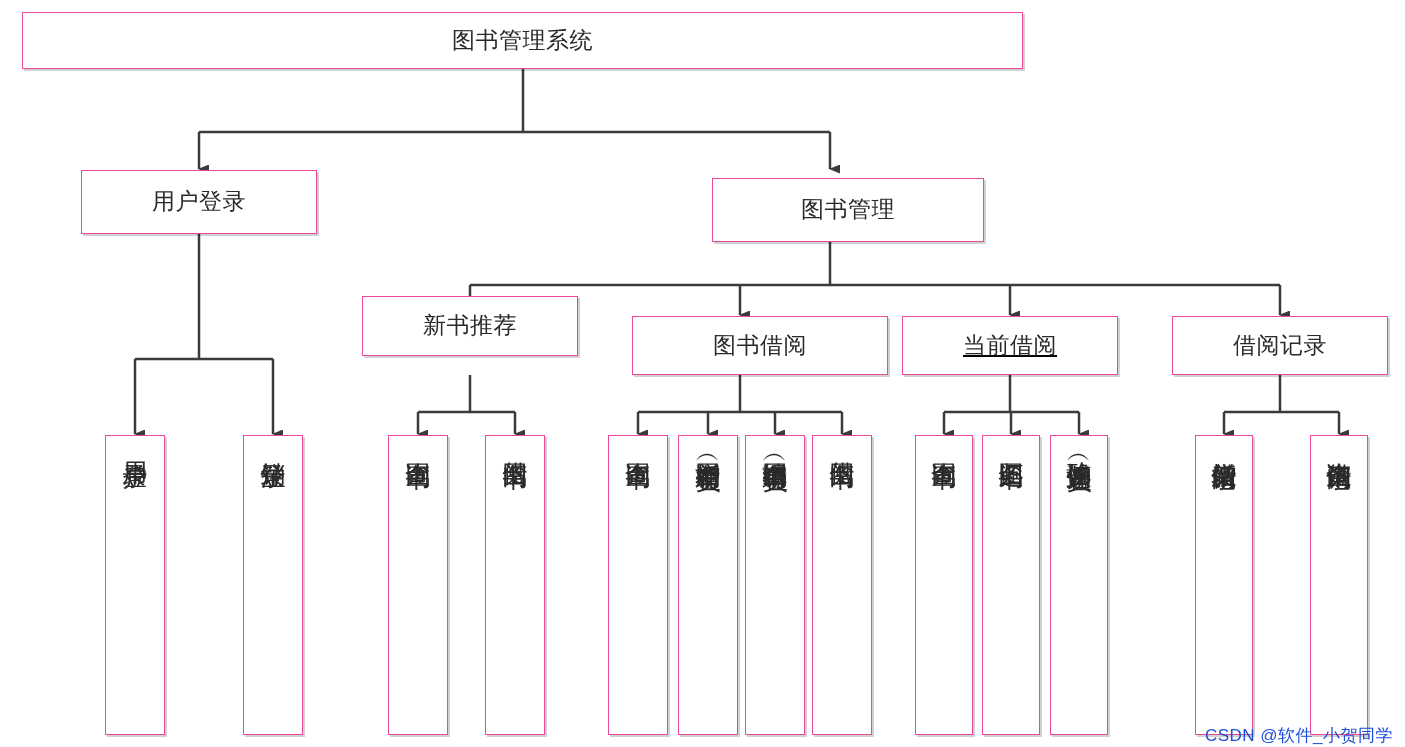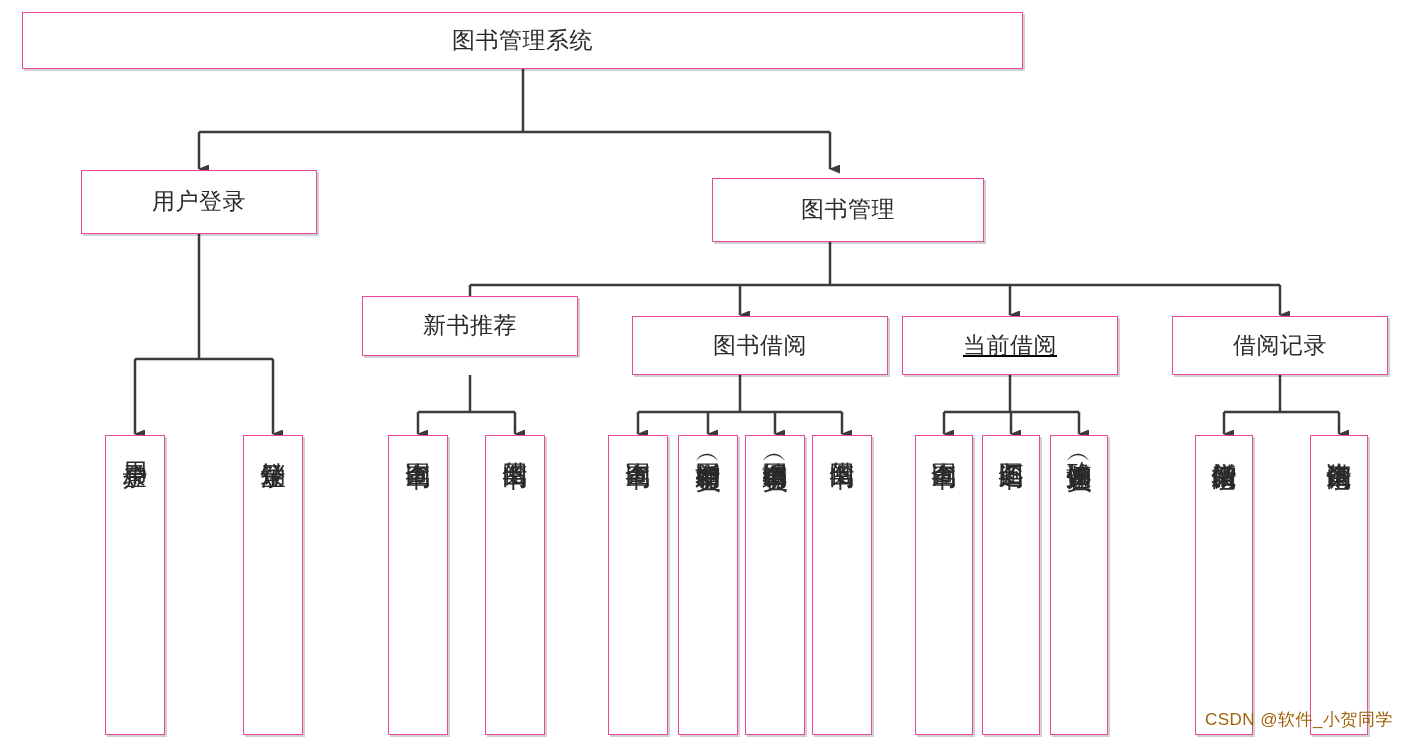--- a/index.html
+++ b/index.html
@@ -56,23 +56,23 @@
     letter-spacing: 1px;
     white-space: nowrap;
     max-height: 100%;
   }
   .node.vertical.tall .label {
     font-size: 25px;
   }
   #watermark {
     position: absolute;
     right: 12px;
-    bottom: 16px;
+    bottom: 0;
     font-size: 17px;
-    color: #a16207;
+    color: #1d4ed8;
     white-space: nowrap;
     letter-spacing: 0.5px;
   }
 </style>
 </head>
 <body>
 
 <div id="canvas">
   <svg id="edges" viewBox="0 0 1405 747" xmlns="http://www.w3.org/2000/svg">
     <defs>

